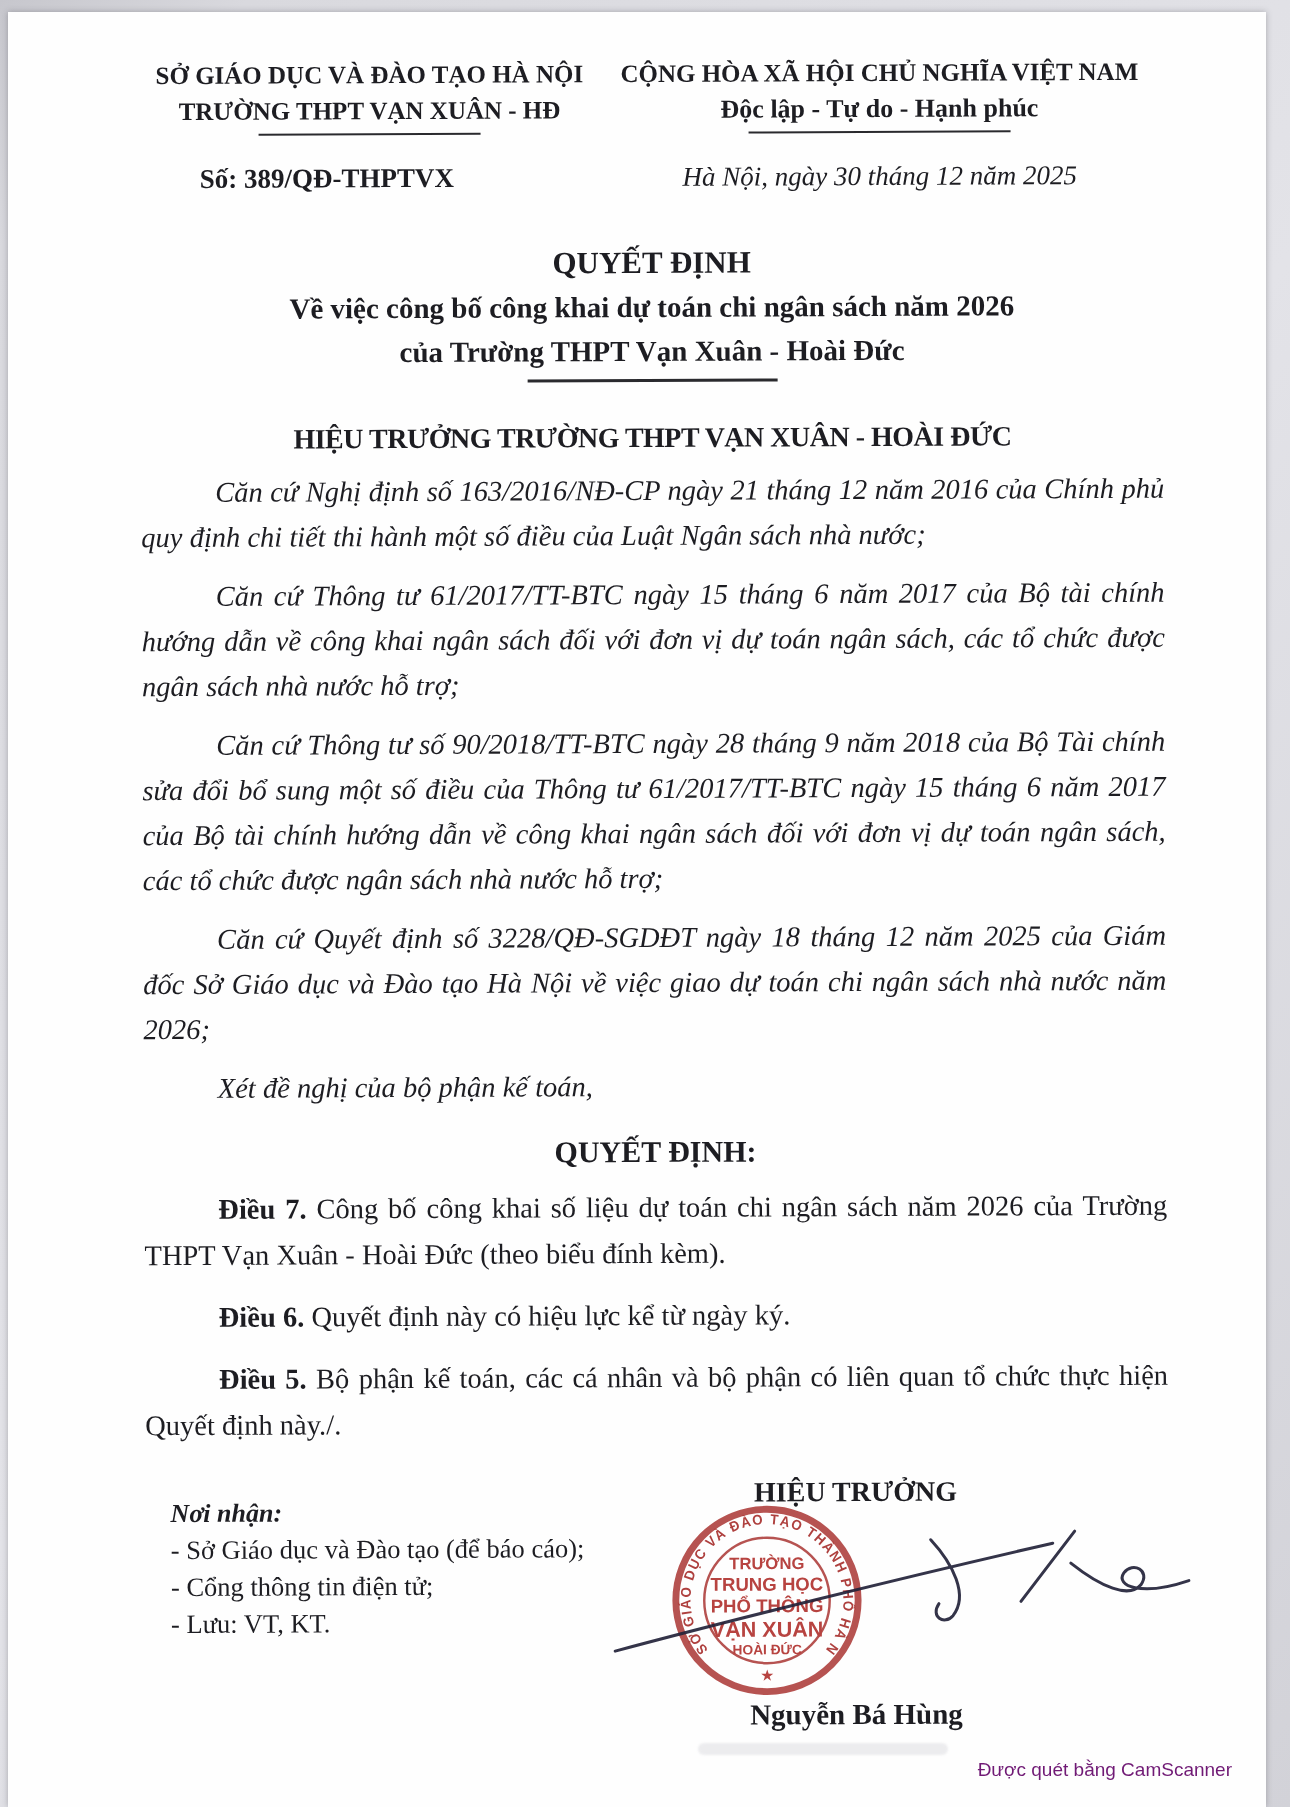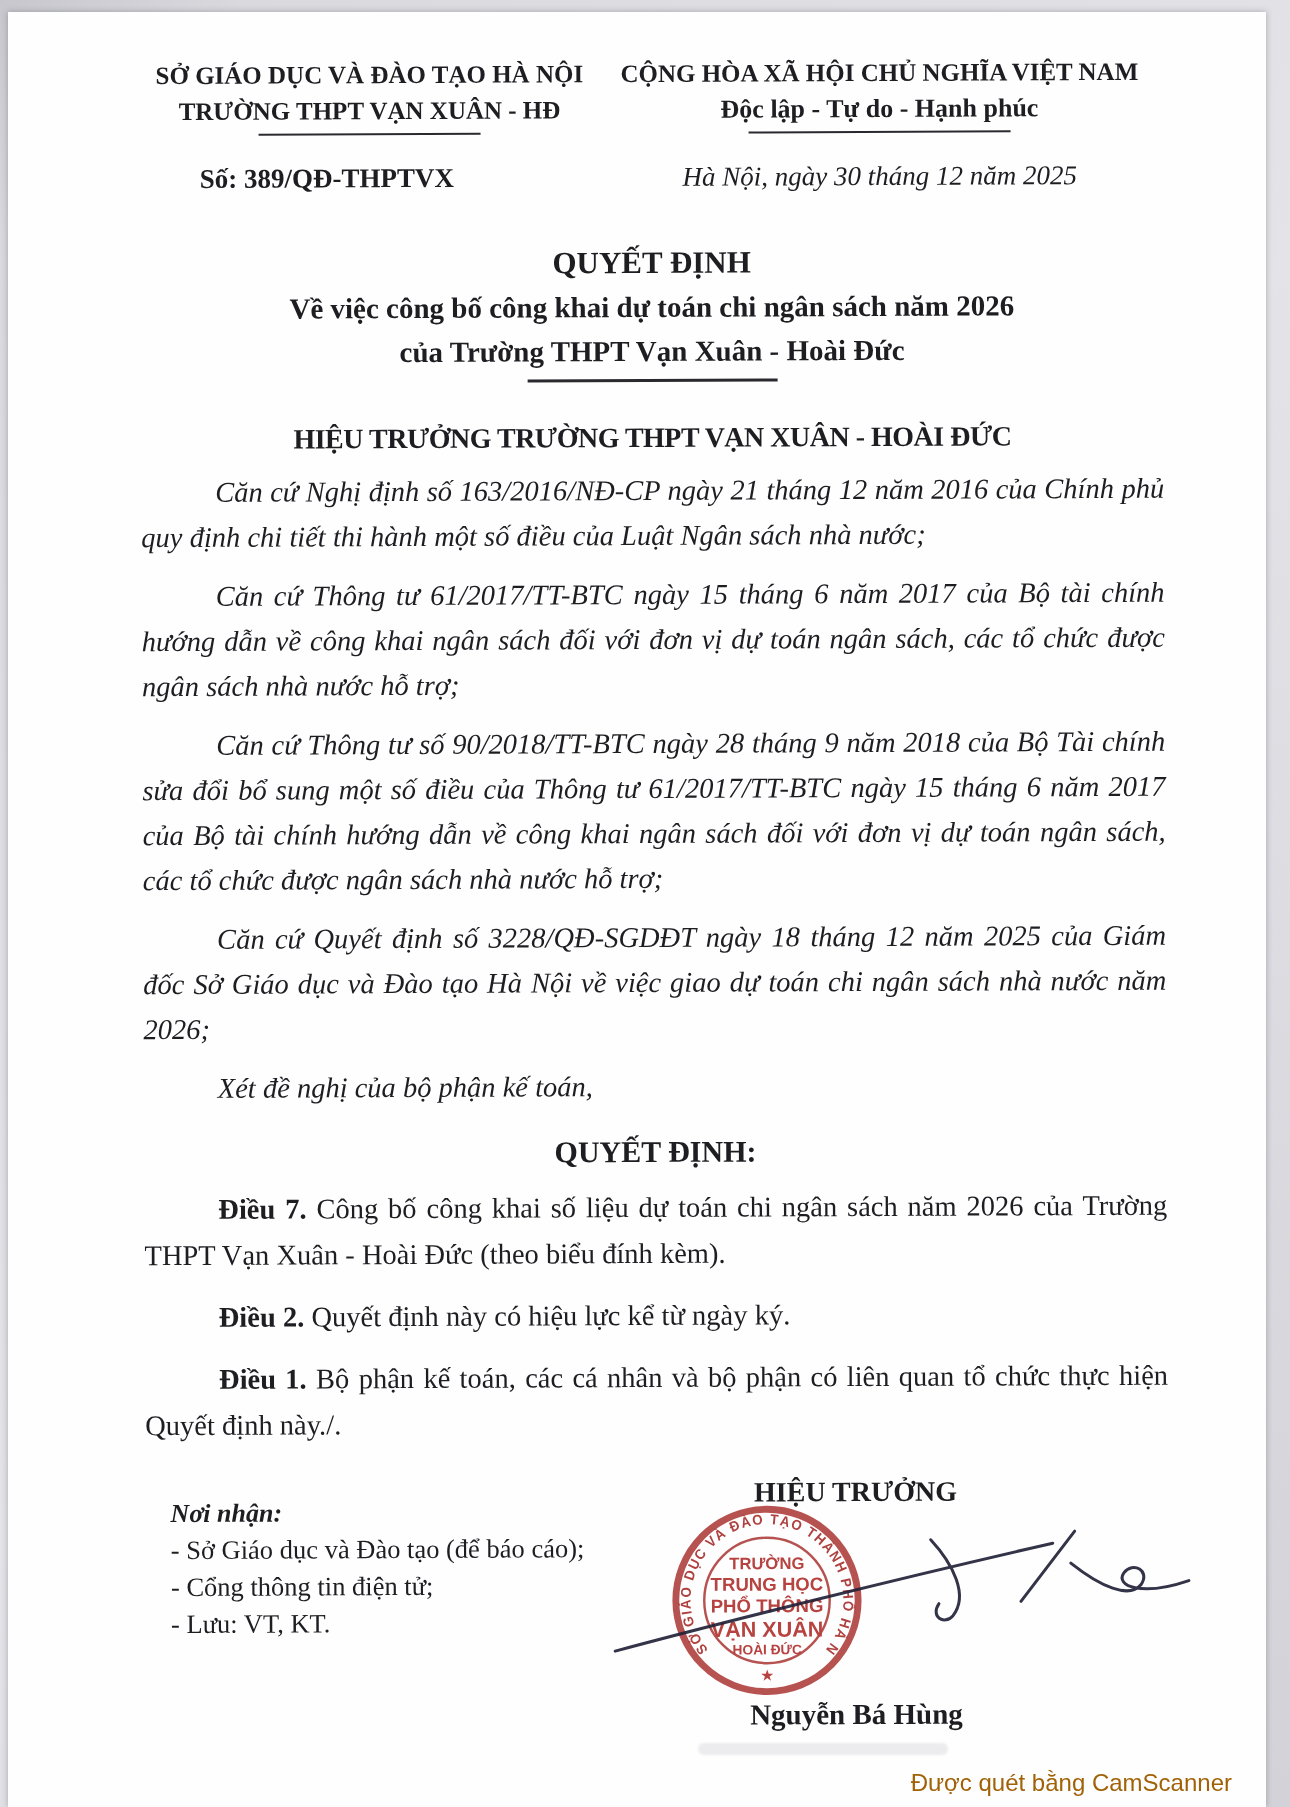--- a/index.html
+++ b/index.html
@@ -52,23 +52,23 @@
   .recipients{position:absolute;left:25px;top:16px;font-size:26px;line-height:37px;}
   .recipients-label{font-weight:bold;font-style:italic;font-size:26px;}
   .recipient-item{font-size:26.5px;}
   .signer{position:absolute;left:490px;top:0;width:440px;text-align:center;}
   .signer-title{font-weight:bold;font-size:28px;}
   .signer-name{position:absolute;left:490px;top:222px;width:440px;text-align:center;font-weight:bold;font-size:29px;}
   .stamp-svg{position:absolute;left:523px;top:26px;width:196px;height:196px;opacity:.93;}
   .signature-svg{position:absolute;left:455px;top:26px;width:610px;height:180px;}
   
   .scan-note{
-    position:absolute;right:34px;bottom:10px;
+    position:absolute;right:34px;bottom:26px;
     font-family:"Liberation Sans","DejaVu Sans",sans-serif;
-    font-size:24px;color:#a16207;
+    font-size:19px;color:#701a75;
   }
   .smudge{position:absolute;left:690px;bottom:52px;width:250px;height:12px;
     background:#dedee2;border-radius:6px;opacity:.55;filter:blur(1px);}
 </style>
 </head>
 <body>
 
 <div class="page">
   <div class="doc">
 
@@ -108,25 +108,25 @@
     </div>
 
     <div class="decision-heading">QUYẾT ĐỊNH:</div>
 
     <div>
       <p class="article">
         <span class="article-label">Điều 7.</span>
         <span>Công bố công khai số liệu dự toán chi ngân sách năm 2026 của Trường THPT Vạn Xuân - Hoài Đức (theo biểu đính kèm).</span>
       </p>
       <p class="article">
-        <span class="article-label">Điều 2.</span>
+        <span class="article-label">Điều 6.</span>
         <span>Quyết định này có hiệu lực kể từ ngày ký.</span>
       </p>
       <p class="article">
-        <span class="article-label">Điều 1.</span>
+        <span class="article-label">Điều 5.</span>
         <span>Bộ phận kế toán, các cá nhân và bộ phận có liên quan tổ chức thực hiện Quyết định này./.</span>
       </p>
     </div>
 
     <div class="signoff">
       <div class="recipients">
         <div class="recipients-label">Nơi nhận:</div>
         <div class="recipient-item">- Sở Giáo dục và Đào tạo (để báo cáo);</div>
         <div class="recipient-item">- Cổng thông tin điện tử;</div>
         <div class="recipient-item">- Lưu: VT, KT.</div>

